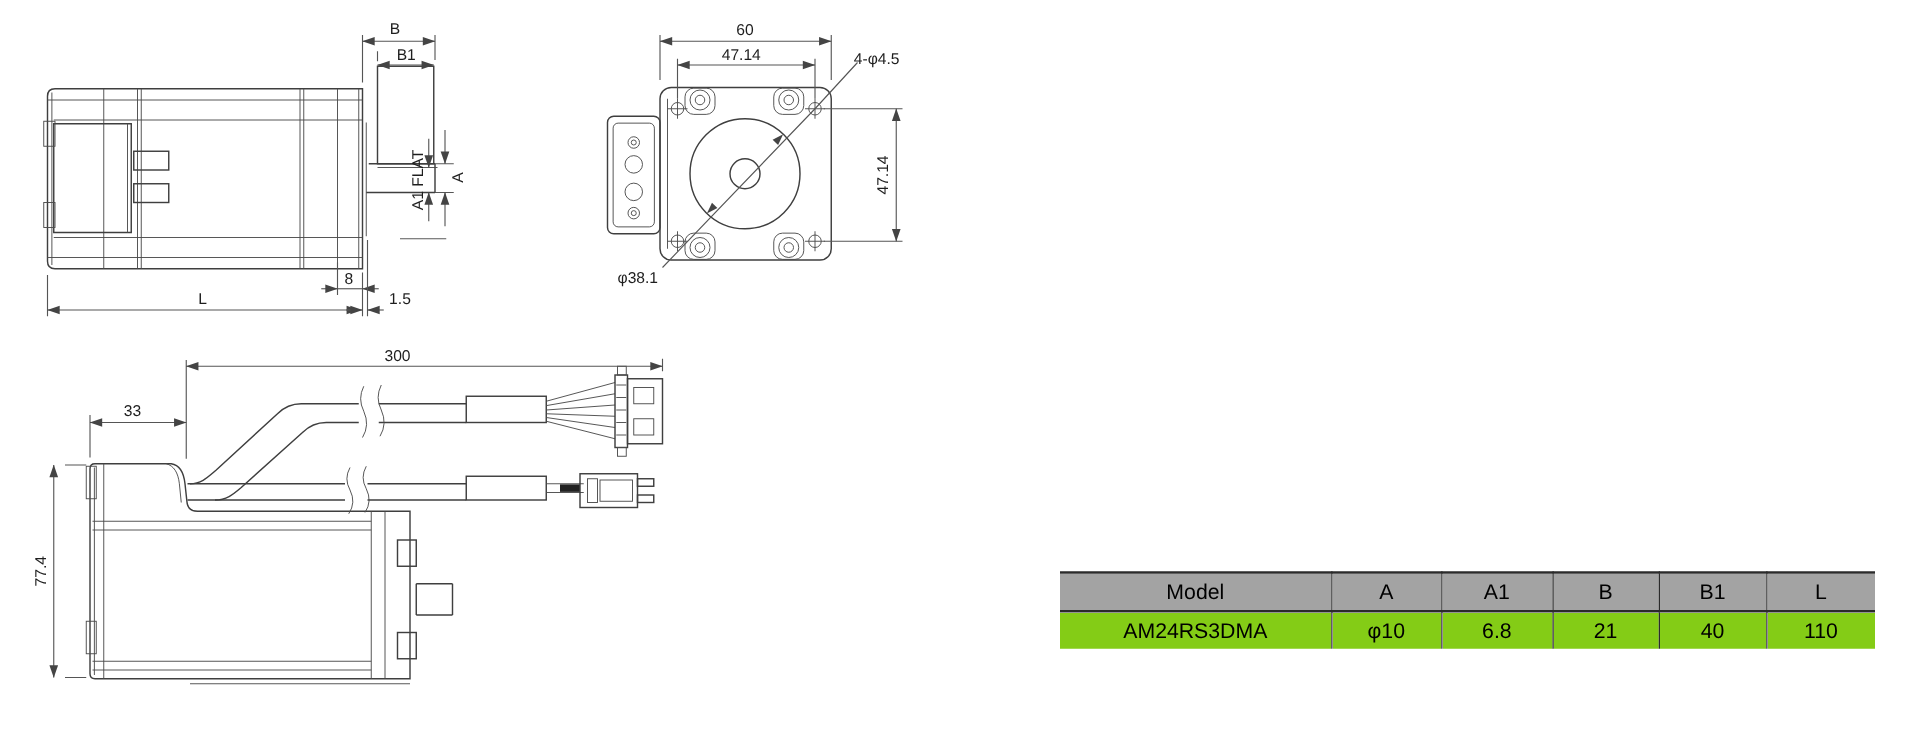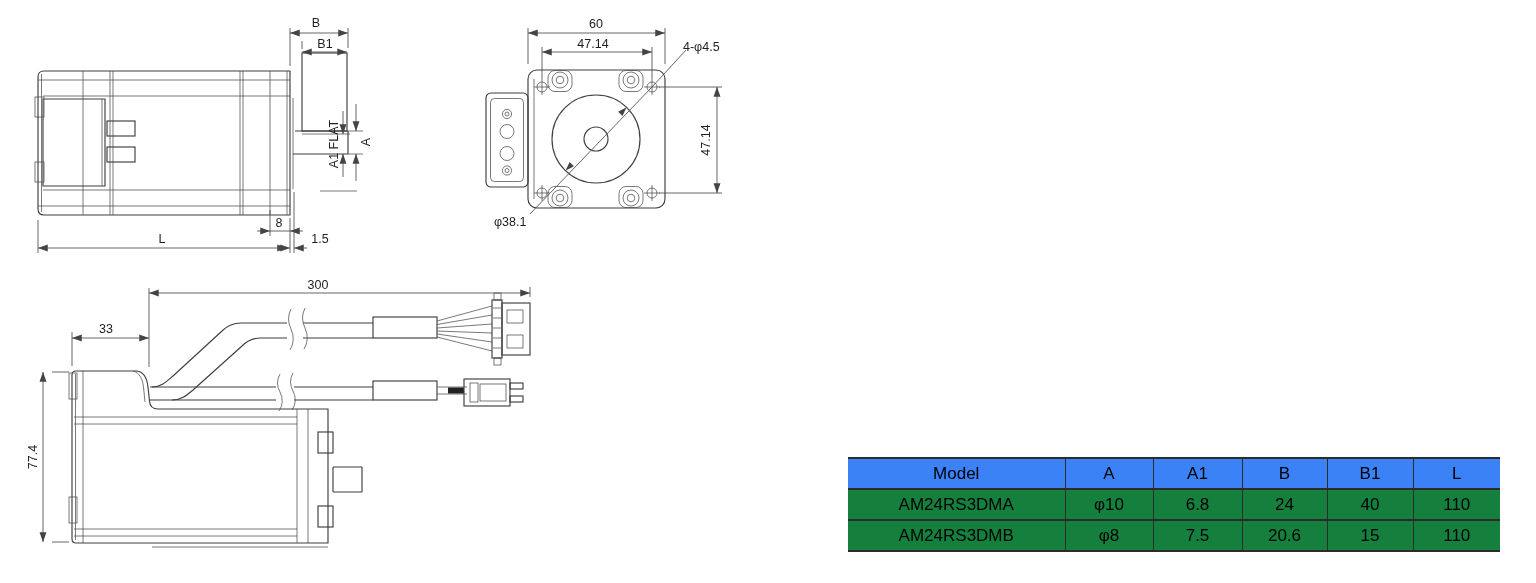--- a/index.html
+++ b/index.html
@@ -13,22 +13,22 @@
   .dt{font:12.5px "Liberation Sans",sans-serif;fill:#1e1e1e;}
   .blob{stroke:#222;stroke-width:6;}
   
   #spec-table{position:absolute;left:848px;top:457px;width:652px;border-collapse:collapse;
               font:17px "Liberation Sans",sans-serif;color:#000;table-layout:fixed;}
   #spec-table td,#spec-table th{padding:0;text-align:center;vertical-align:middle;height:29px;
               font-weight:normal;overflow:hidden;}
   #spec-table tr{border-top:2px solid #2b2b2b;}
   #spec-table tr.last{border-bottom:2px solid #2b2b2b;}
   #spec-table td + td, #spec-table th + th{border-left:1.6px solid #2b2b2b;}
-  #spec-table thead tr{background:#3b82f6;}
-  #spec-table tbody tr{background:#15803d;}
+  #spec-table thead tr{background:#a3a3a3;}
+  #spec-table tbody tr{background:#84cc16;}
 </style>
 </head>
 <body>
 
 <div id="stage">
 
 <svg width="845" height="583" viewBox="0 0 845 583">
   <defs>
     <marker id="arr" viewBox="0 0 10 8" refX="9.6" refY="4" markerWidth="10.5" markerHeight="8.4" orient="auto-start-reverse" markerUnits="userSpaceOnUse">
       <path d="M9.8,4 L0.3,0.7 L0.3,7.3 Z" fill="#444"></path>
@@ -249,28 +249,20 @@
       <th>B</th>
       <th>B1</th>
       <th>L</th>
     </tr>
   </thead>
   <tbody>
     <tr>
       <td>AM24RS3DMA</td>
       <td>φ10</td>
       <td>6.8</td>
-      <td>24</td>
+      <td>21</td>
       <td>40</td>
-      <td>110</td>
-    </tr>
-    <tr class="last">
-      <td>AM24RS3DMB</td>
-      <td>φ8</td>
-      <td>7.5</td>
-      <td>20.6</td>
-      <td>15</td>
       <td>110</td>
     </tr>
   </tbody>
 </table>
 
 </div>
 
 </body></html>

